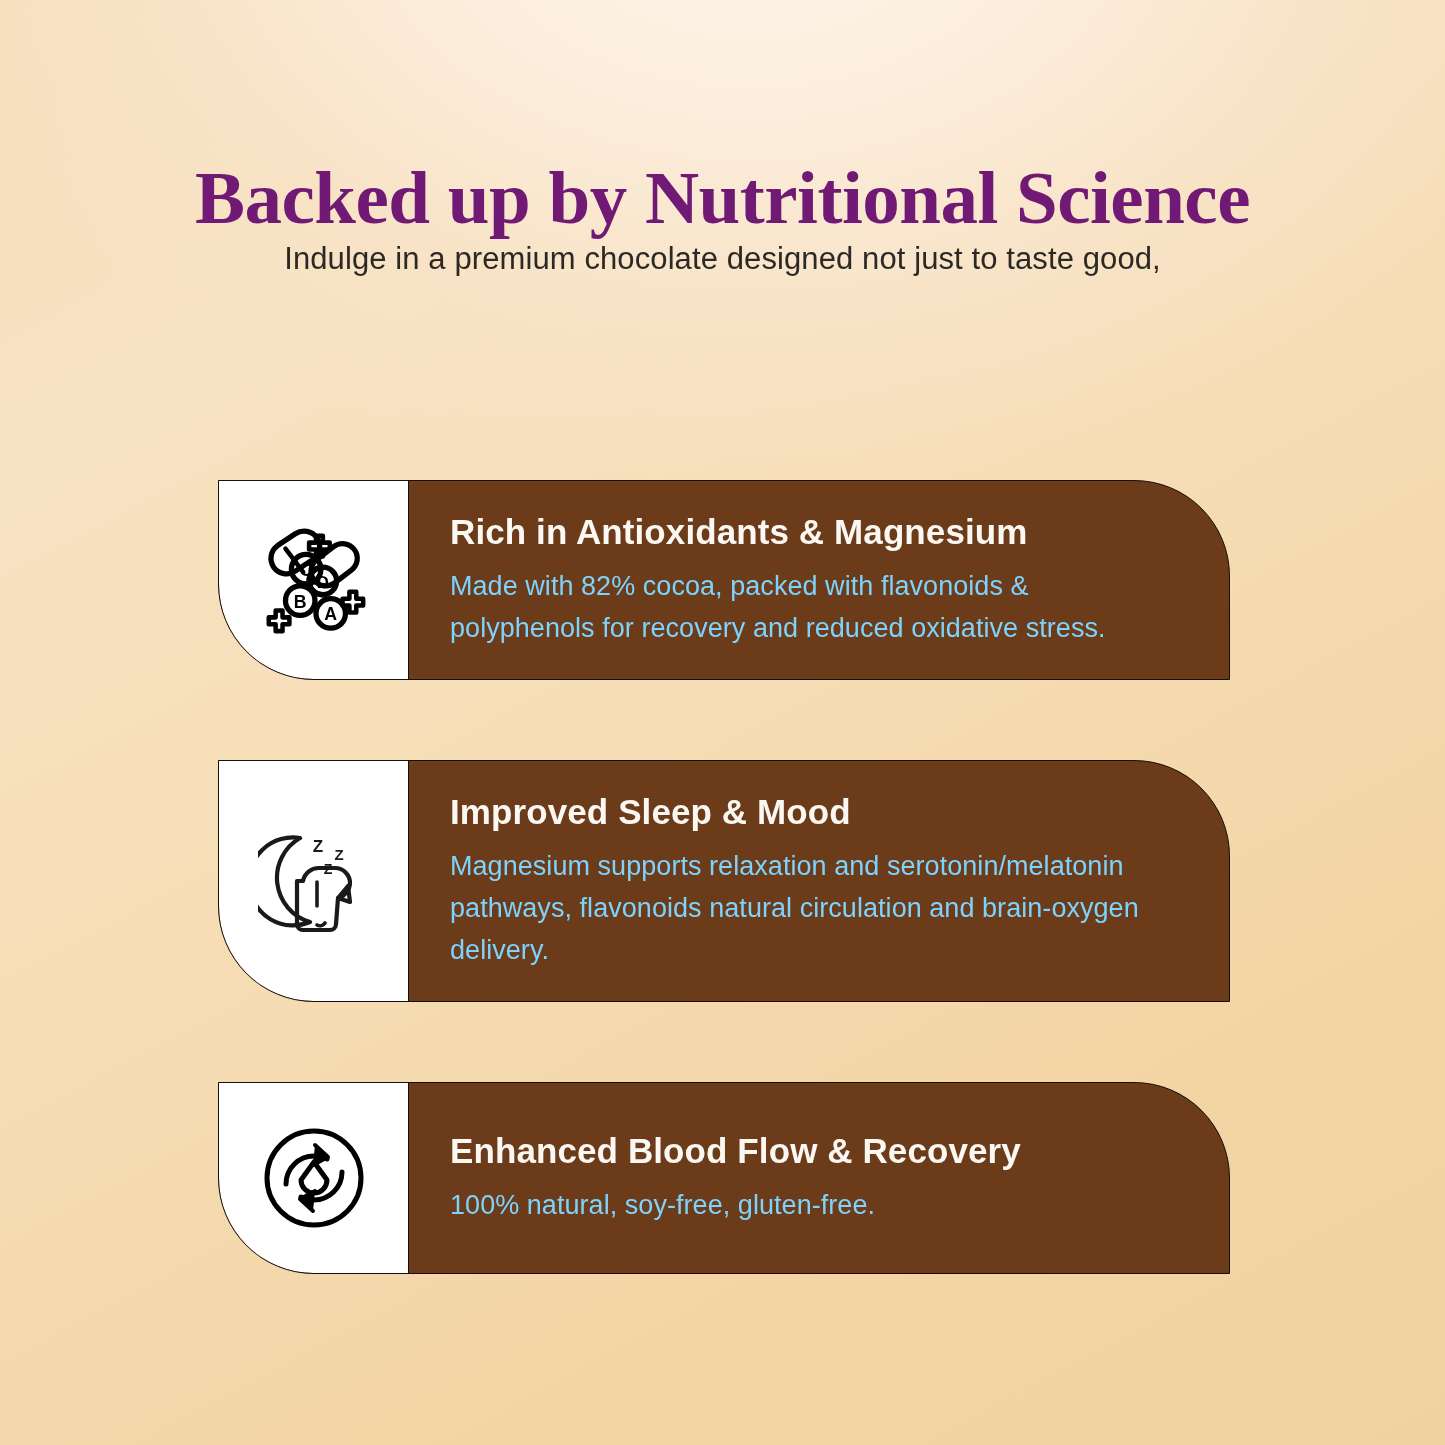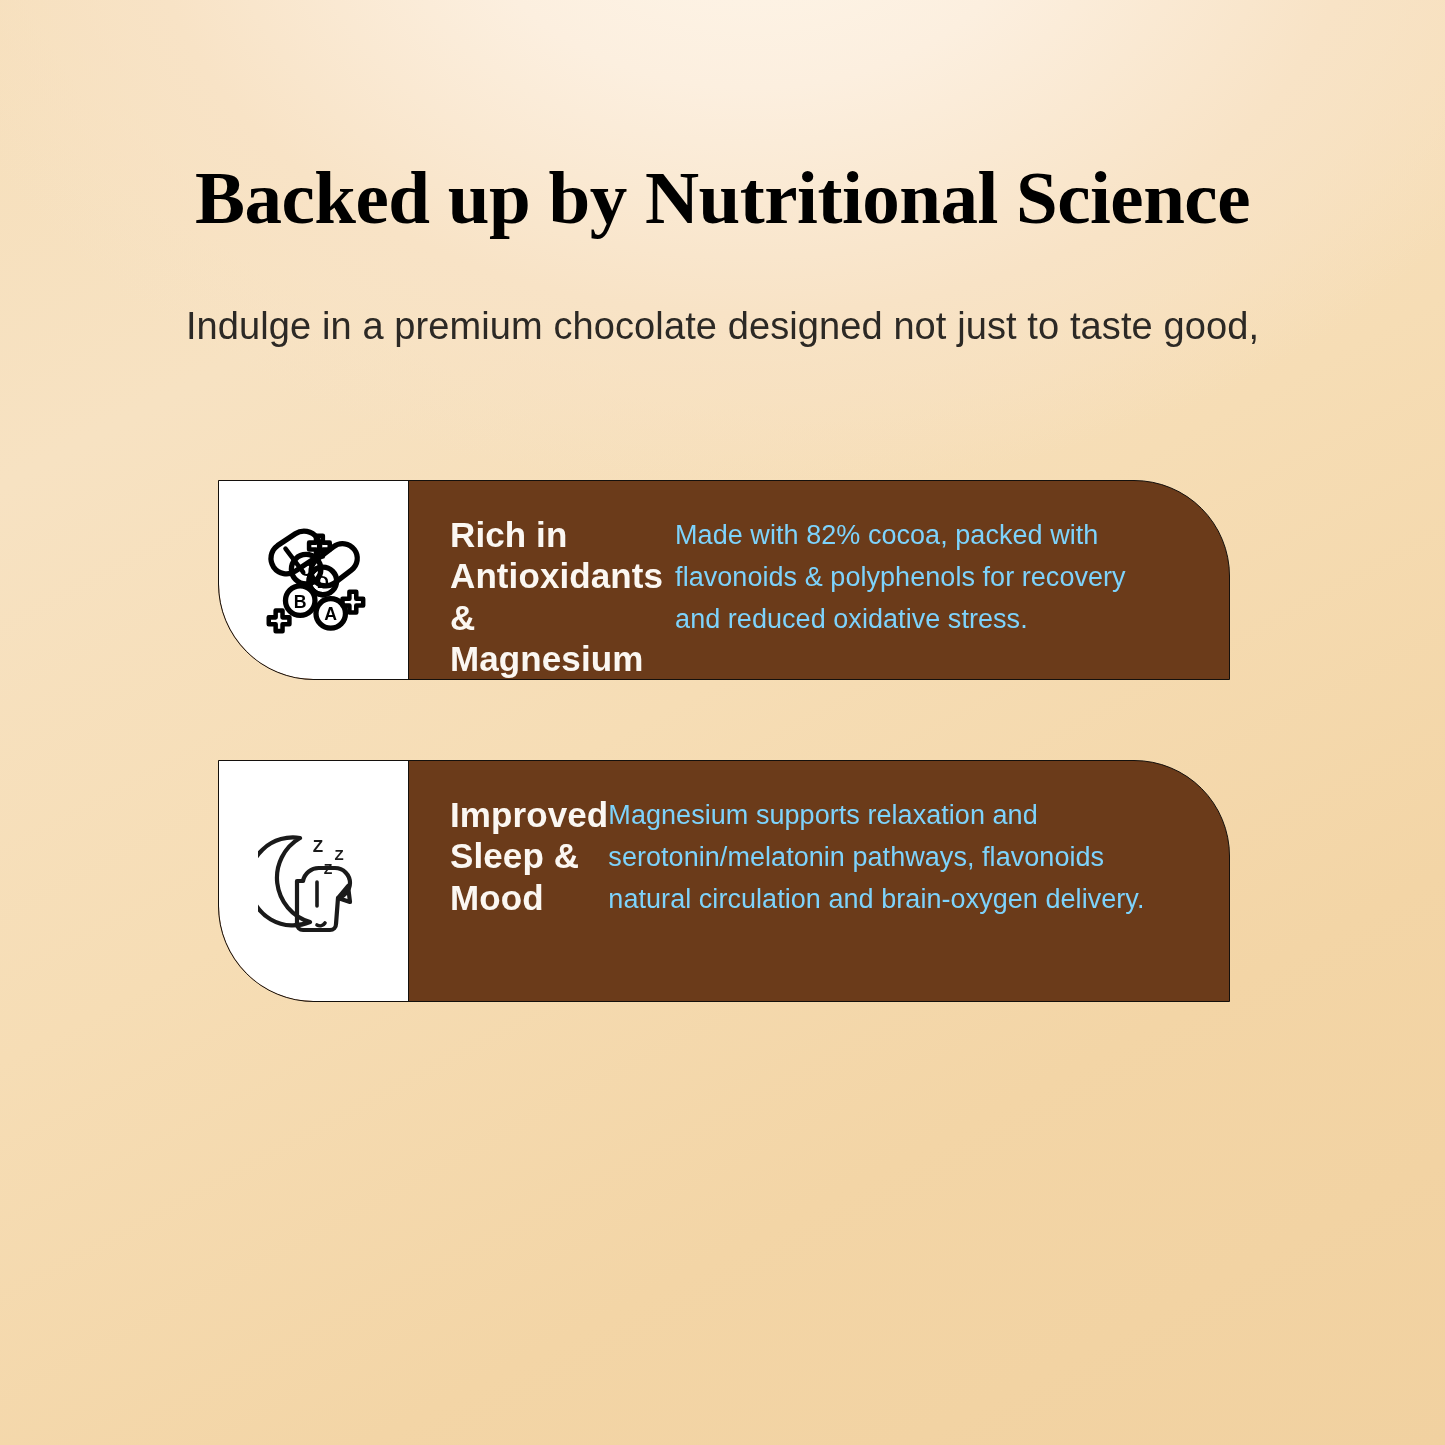--- a/index.html
+++ b/index.html
@@ -37,26 +37,25 @@
     left:0; right:0;
     top:160px;
     text-align:center;
   }
   .page-title {
     font-family:"Liberation Serif", serif;
     font-weight:700;
     font-size:75px;
     line-height:1.0;
     letter-spacing:-0.5px;
-    color:#000000;
+    color:#701a75;
     white-space:nowrap;
   }
   .subtitle {
-    margin-top:62px;
-    font-size:38px;
+    font-size:31px;
     line-height:1.55;
     color:#2C2925;
     font-weight:400;
     letter-spacing:0.1px;
   }
   .subtitle .sub-line { display:block; }
 
   
   .cards {
     position:absolute;
@@ -88,21 +87,21 @@
     align-items:center;
     justify-content:center;
     border-bottom-left-radius:94px;
   }
   .card-icon svg { display:block; }
 
   .card-body {
     flex:1 1 auto;
     padding:33px 70px 33px 41px;
     display:flex;
-    flex-direction:row;
+    flex-direction:column;
     justify-content:center;
   }
 
   .card-title {
     color:#FBF7F2;
     font-size:35px;
     font-weight:700;
     line-height:1.18;
     letter-spacing:0.1px;
     margin-bottom:13px;
@@ -188,15 +187,36 @@
             <text x="70" y="54" font-family="Liberation Sans, sans-serif" font-size="14" font-weight="700" fill="#1A1A1A" stroke="none" text-anchor="middle">Z</text>
           </svg>
         </span>
       </div>
       <div class="card-body">
         <div class="card-title">Improved Sleep &amp; Mood</div>
         <div class="card-desc">Magnesium supports relaxation and serotonin/melatonin pathways, flavonoids natural circulation and brain-oxygen delivery.</div>
       </div>
     </div>
 
+    <div class="card card-3">
+      <div class="card-icon">
+        <span>
+          <svg width="112" height="112" viewBox="0 0 112 112" fill="none" stroke="#000" stroke-width="5" stroke-linecap="round" stroke-linejoin="round">
+            <circle cx="56" cy="56" r="47"></circle>
+
+            <path d="M28 62 a28 28 0 0 1 28-28 a28 28 0 0 1 13 3"></path>
+            <path d="M57 23 l13 12 l-15 8" fill="#000" stroke-width="4"></path>
+
+            <path d="M84 50 a28 28 0 0 1-28 28 a28 28 0 0 1-13-3"></path>
+            <path d="M55 89 l-13-12 l15-8" fill="#000" stroke-width="4"></path>
+
+            <path d="M56 40 l13 18 a13 13 0 0 1-26 0 z"></path>
+          </svg>
+        </span>
+      </div>
+      <div class="card-body">
+        <div class="card-title">Enhanced Blood Flow &amp; Recovery</div>
+        <div class="card-desc">100% natural, soy-free, gluten-free.</div>
+      </div>
+    </div>
 
   </div>
 </div>
 
 </body></html>

